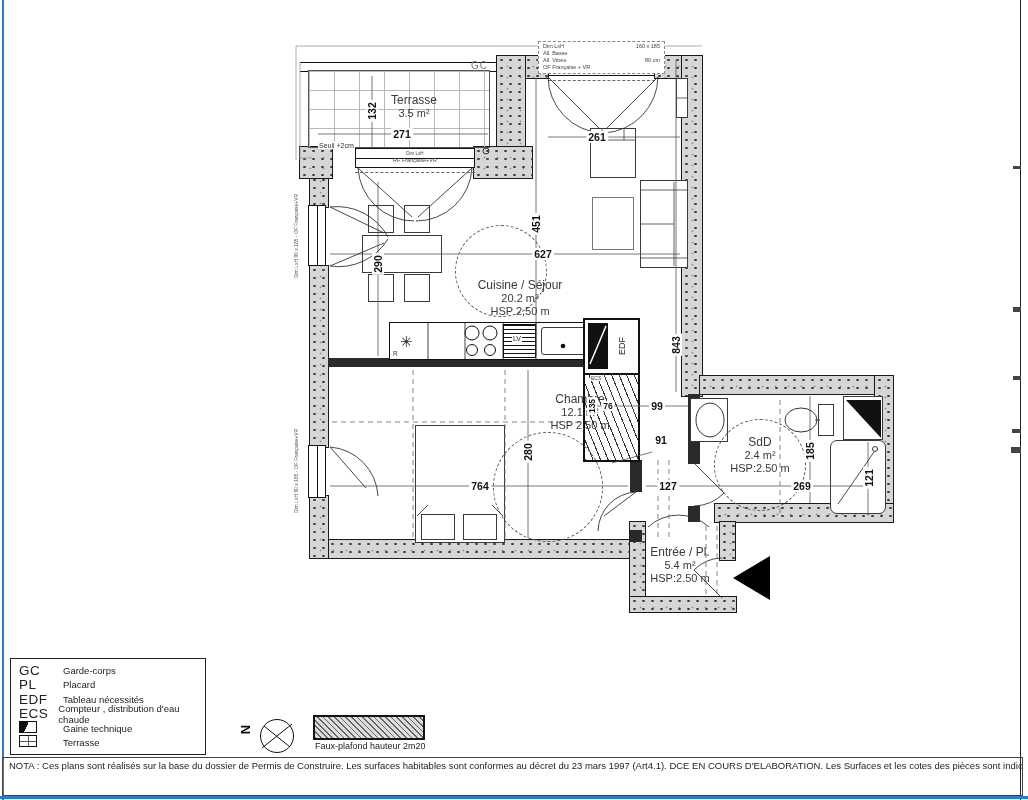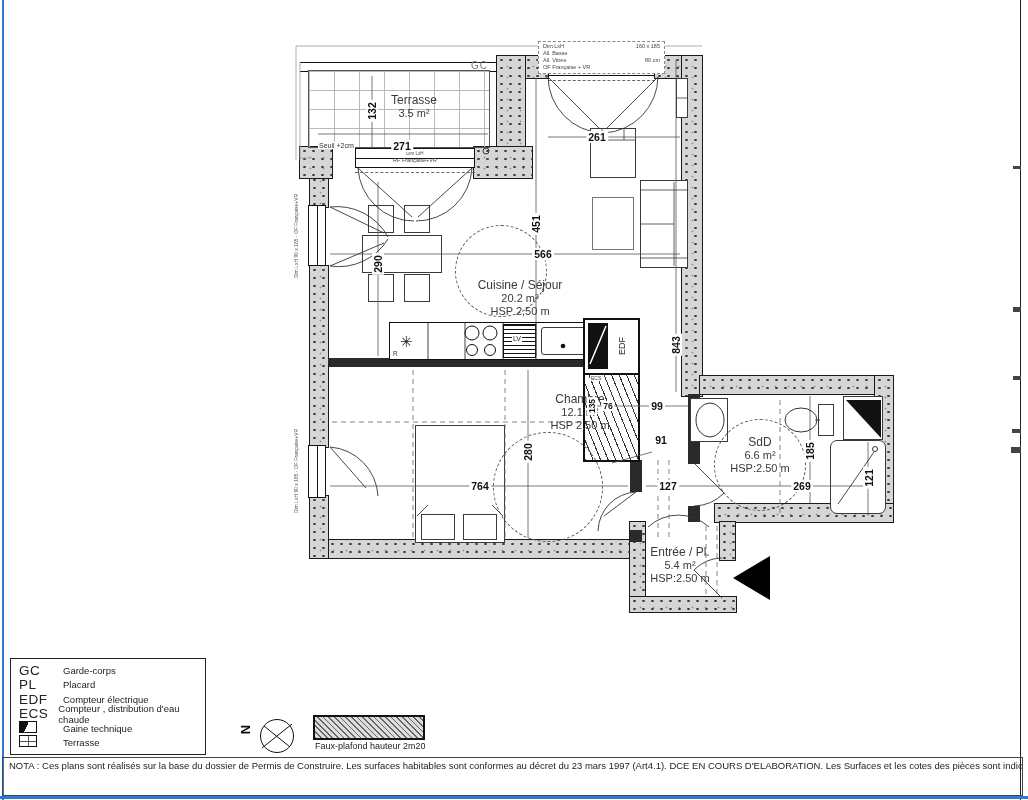--- a/index.html
+++ b/index.html
@@ -235,34 +235,34 @@
     <div>20.2 m²</div>
     <div>HSP 2,50 m</div>
   </div>
   <div class="rlabel" style="left:548px;top:412px;margin-left:32px;">
     <div class="rname">Chambre</div>
     <div>12.1 m²</div>
     <div>HSP 2,50 m</div>
   </div>
   <div class="rlabel" style="left:760px;top:455px;">
     <div class="rname">SdD</div>
-    <div>6.6 m²</div>
+    <div>2.4 m²</div>
     <div>HSP:2.50 m</div>
   </div>
   <div class="rlabel" style="left:680px;top:565px;">
     <div class="rname">Entrée / Pl.</div>
     <div>5.4 m²</div>
     <div>HSP:2.50 m</div>
   </div>
 
-  <div class="dim" style="left:402px;top:134px;margin-top:12px;">271</div>
+  <div class="dim" style="left:402px;top:134px;">271</div>
   <div class="dim v" style="left:372px;top:111px;">132</div>
   <div class="dim" style="left:597px;top:137px;">261</div>
   <div class="dim v" style="left:536px;top:224px;">451</div>
-  <div class="dim" style="left:543px;top:254px;">566</div>
+  <div class="dim" style="left:543px;top:254px;">627</div>
   <div class="dim v" style="left:378px;top:264px;">290</div>
   <div class="dim v" style="left:676px;top:345px;">843</div>
   <div class="dim v" style="left:528px;top:452px;">280</div>
   <div class="dim" style="left:480px;top:486px;">764</div>
   <div class="dim v s" style="left:592px;top:406px;">135</div>
   <div class="dim s" style="left:608px;top:406px;">76</div>
   <div class="dim" style="left:657px;top:406px;">99</div>
   <div class="dim" style="left:661px;top:440px;">91</div>
   <div class="dim" style="left:668px;top:486px;">127</div>
   <div class="dim" style="left:802px;top:486px;">269</div>
@@ -273,21 +273,21 @@
     <div class="lrow">
       <span class="labbr">GC</span>
       <span class="llab">Garde-corps</span>
     </div>
     <div class="lrow">
       <span class="labbr">PL</span>
       <span class="llab">Placard</span>
     </div>
     <div class="lrow">
       <span class="labbr">EDF</span>
-      <span class="llab">Compteur électrique</span>
+      <span class="llab">Tableau nécessités</span>
     </div>
     <div class="lrow">
       <span class="labbr">ECS</span>
       <span class="llab">Compteur , distribution d'eau chaude</span>
     </div>
     <div class="lrow">
       <span class="labbr"><span class="licon icon-gaine" style="display:inline-block;"></span></span>
       <span class="llab">Gaine technique</span>
     </div>
     <div class="lrow">

